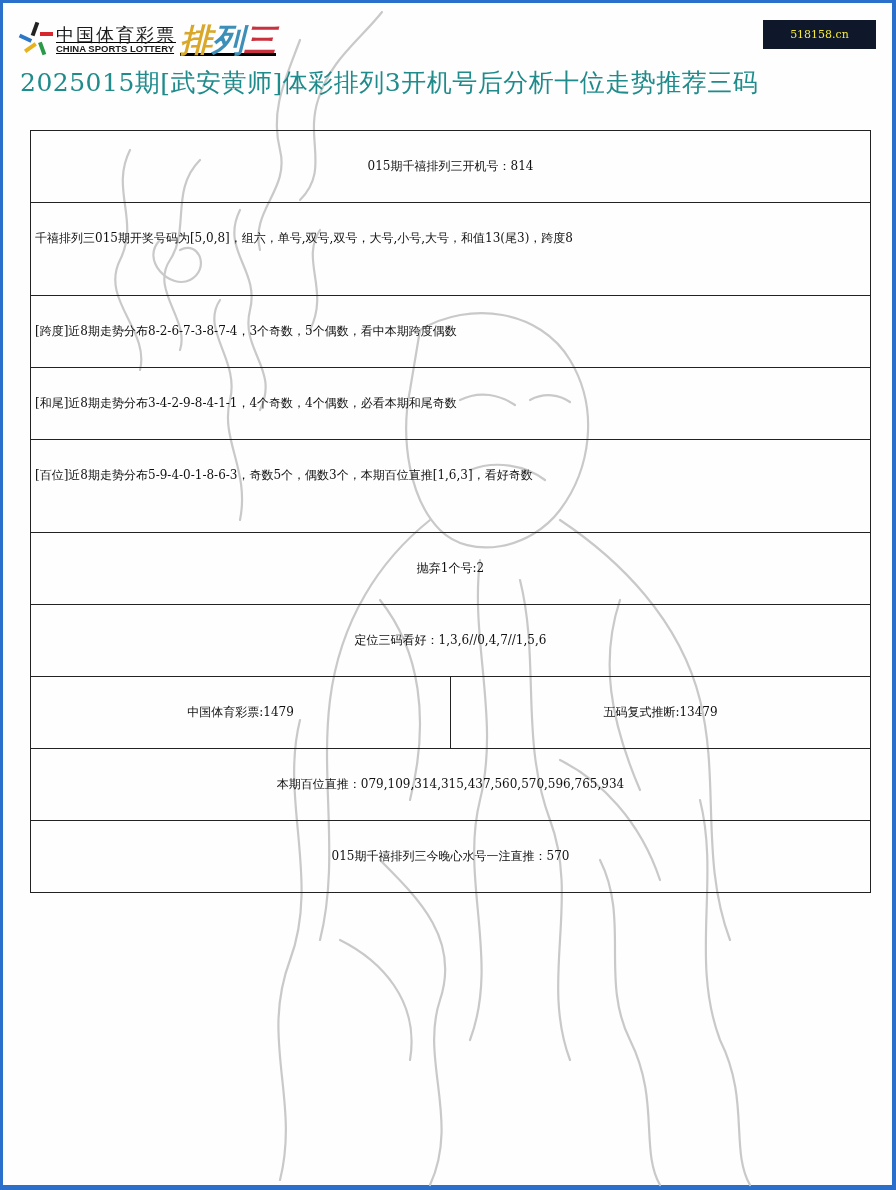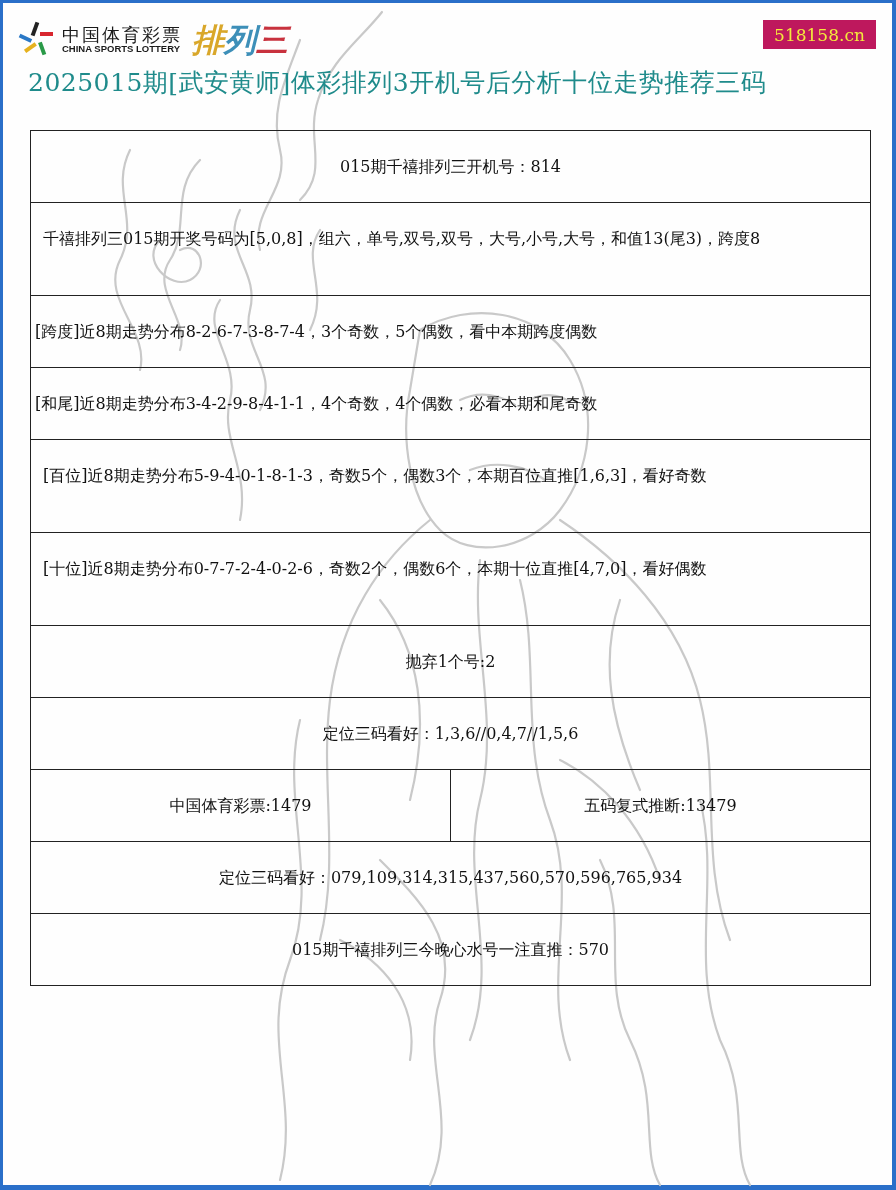--- a/index.html
+++ b/index.html
@@ -14,57 +14,57 @@
     box-sizing: border-box;
     border-top: 3px solid #2a6fc9;
     border-left: 3px solid #2a6fc9;
     border-right: 4px solid #2a6fc9;
     border-bottom: 5px solid #2a6fc9;
     background: #fefefe;
   }
   .bg-art { position: absolute; left: 0; top: 0; width: 896px; height: 1190px; pointer-events: none; }
   .logo {
     position: absolute; left: 18px; top: 18px; height: 44px;
-    display: flex; align-items: center; gap: 6px;
+    display: flex; align-items: center;  text-decoration: underline;
   }
   .logo-mark { width: 38px; height: 40px; position: relative; }
   .logo-text { display: flex; flex-direction: column; line-height: 1; }
   .logo-cn { font-family: "DejaVu Sans", sans-serif; font-size: 18px; color: #1a1a1a; letter-spacing: 2px; }
   .logo-en { font-family: "Liberation Sans", sans-serif; font-size: 9.5px; font-weight: bold; color: #1a1a1a; margin-top: 0; }
   .logo-game { display: flex; align-items: center; margin-left: 4px; }
   .logo-game span { font-family: "DejaVu Sans", sans-serif; font-weight: bold; font-style: italic; font-size: 32px; line-height: 1; }
   .g1 { color: #d9a72a; }
   .g2 { color: #3d8fb8; }
   .g3 { color: #c8323e; }
   .site-badge {
     position: absolute; left: 763px; top: 20px; width: 113px; height: 29px;
-    background: #be185d; color: #f3ea3c;
-    font-family: "DejaVu Serif", serif; font-size: 17px;
+    background: #0f172a; color: #f3ea3c;
+    font-family: "DejaVu Serif", serif; font-size: 11px;
     display: flex; align-items: center; justify-content: center;
   }
   .page-title {
-    position: absolute; left: 28px; top: 66px; width: 860px;
+    position: absolute; left: 20px; top: 66px; width: 860px;
     font-size: 25px; color: #1f8b8b; letter-spacing: 0.5px;
     white-space: nowrap;
   }
   table.main {
     position: absolute; left: 30px; top: 130px; width: 841px;
     border-collapse: collapse; table-layout: fixed;
   }
   table.main td {
     border: 1px solid #222;
-    font-size: 16px; color: #111; line-height: 23px;
+    font-size: 12px; color: #111; line-height: 23px;
     padding: 0 4px;
     background: transparent;
   }
   td.center { text-align: center; }
   td.left { text-align: left; vertical-align: middle; }
   tr.h72 td { height: 71px; }
   tr.h93 td { height: 92px; }
-  td .pad { display: block; padding-bottom: 22px; margin-left: 8px; }
+  td .pad { display: block; padding-bottom: 22px; }
 </style>
 </head>
 <body>
 
 <div class="frame"></div>
 
 <svg class="bg-art" viewBox="0 0 896 1190" xmlns="http://www.w3.org/2000/svg">
   <g fill="none" stroke="#c9c9c9" stroke-width="2.2" stroke-linecap="round">
     <path d="M382 12 C360 40, 330 60, 318 100 C305 140, 330 170, 300 200"></path>
     <path d="M300 40 C285 80, 270 110, 280 150 C290 190, 250 210, 260 250"></path>
@@ -131,38 +131,33 @@
         </td>
   </tr>
   <tr class="h72">
     <td colspan="2" class="left">[跨度]近8期走势分布8-2-6-7-3-8-7-4，3个奇数，5个偶数，看中本期跨度偶数</td>
   </tr>
   <tr class="h72">
     <td colspan="2" class="left">[和尾]近8期走势分布3-4-2-9-8-4-1-1，4个奇数，4个偶数，必看本期和尾奇数</td>
   </tr>
   <tr class="h93">
     <td colspan="2" class="left">
-          <span class="pad">[百位]近8期走势分布5-9-4-0-1-8-1-3，奇数5个，偶数3个，本期百位直推[1,6,3]，看好奇数</span>
-        </td>
-  </tr>
-  <tr class="h93">
-    <td colspan="2" class="left">
-          <span class="pad">[十位]近8期走势分布0-7-7-2-4-0-2-6，奇数2个，偶数6个，本期十位直推[4,7,0]，看好偶数</span>
+          <span class="pad">[百位]近8期走势分布5-9-4-0-1-8-6-3，奇数5个，偶数3个，本期百位直推[1,6,3]，看好奇数</span>
         </td>
   </tr>
   <tr class="h72">
     <td colspan="2" class="center">抛弃1个号:2</td>
   </tr>
   <tr class="h72">
     <td colspan="2" class="center">定位三码看好：1,3,6//0,4,7//1,5,6</td>
   </tr>
   <tr class="h72">
     <td class="center">中国体育彩票:1479</td>
     <td class="center">五码复式推断:13479</td>
   </tr>
   <tr class="h72">
-    <td colspan="2" class="center">定位三码看好：079,109,314,315,437,560,570,596,765,934</td>
+    <td colspan="2" class="center">本期百位直推：079,109,314,315,437,560,570,596,765,934</td>
   </tr>
   <tr class="h72">
     <td colspan="2" class="center">015期千禧排列三今晚心水号一注直推：570</td>
   </tr>
 </tbody>
   </table>
 
 </body></html>

